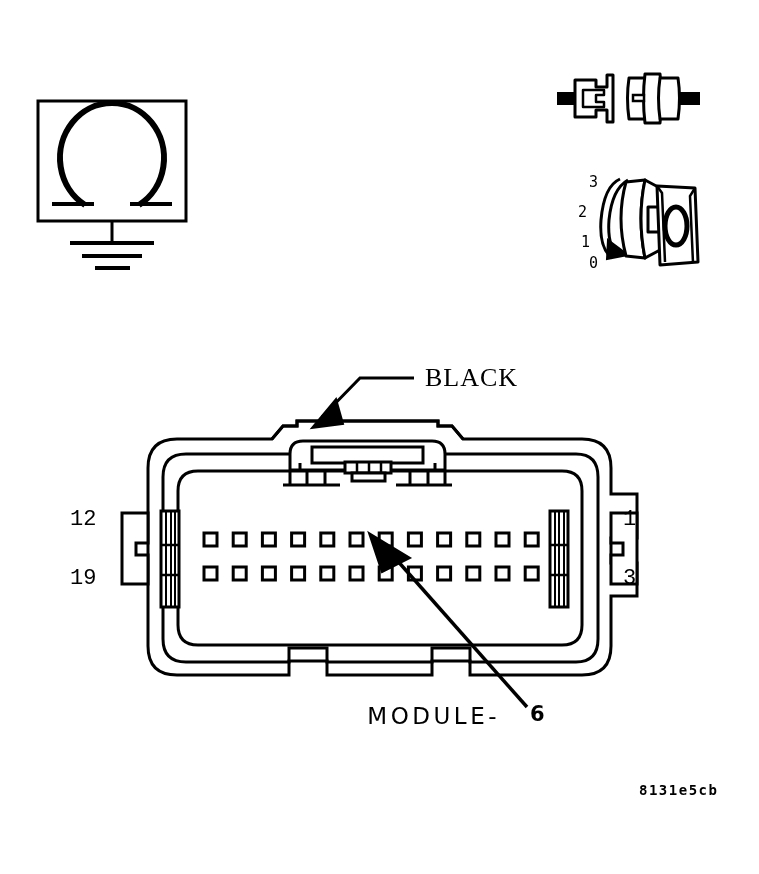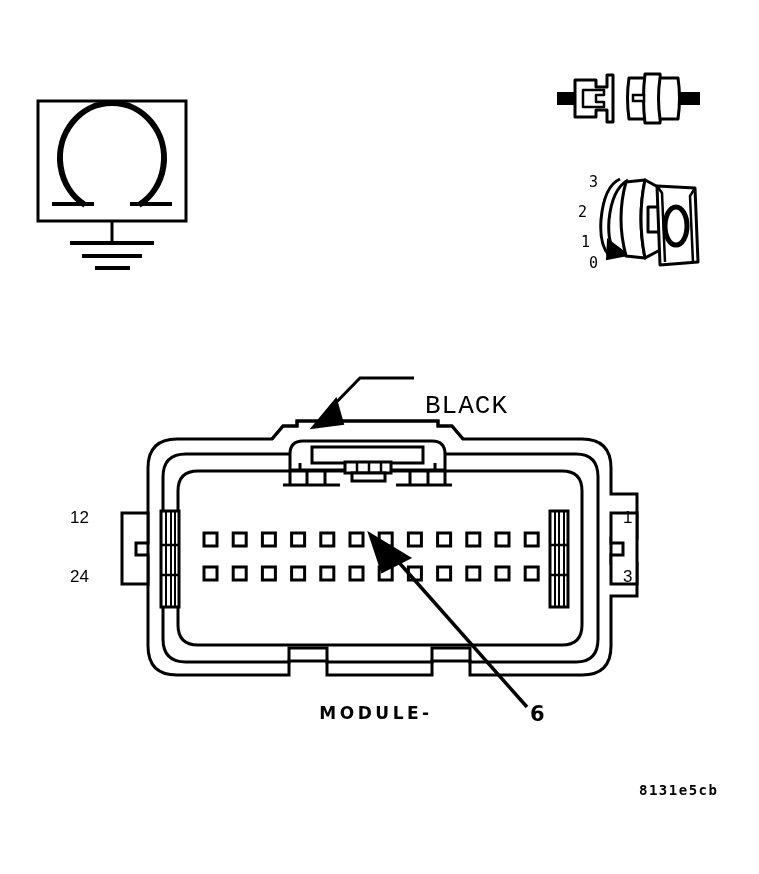--- a/index.html
+++ b/index.html
@@ -24,42 +24,41 @@
     width: 759px;
     height: 874px;
   }
   .txt {
     position: absolute;
     color: #000000;
     white-space: pre;
     line-height: 1;
   }
   .label-black {
-    font-family: Liberation Mono, monospace;
+    font-family: Liberation Serif, serif;
     font-size: 26px;
     letter-spacing: 1px;
     font-weight: 400;
-    margin-top: 28px;
   }
   .pin-num {
-    font-family: Liberation Sans, sans-serif;
-    font-size: 17px;
+    font-family: Liberation Mono, monospace;
+    font-size: 22px;
     font-weight: 400;
   }
   .key-num {
     font-family: "DejaVu Sans Mono", monospace;
     font-size: 15px;
     font-weight: 400;
   }
   .caption {
     font-family: "DejaVu Sans", sans-serif;
-    font-size: 17px;
-    font-weight: bold;
+    font-size: 23px;
+    font-weight: normal;
     letter-spacing: 3.5px;
-    text-align: center;
+    text-align: right;
   }
   .callout {
     font-family: "DejaVu Sans", sans-serif;
     font-size: 21px;
     font-weight: bold;
   }
   .figid {
     font-family: "DejaVu Sans Mono", monospace;
     font-size: 14px;
     font-weight: bold;
@@ -234,21 +233,21 @@
       <path d="M 527 707 L 380 541" fill="none" stroke="#000000" stroke-width="3.5"></path>
       <path d="M 369 533 L 410 558 L 382 572 Z" fill="#000000" stroke="#000000" stroke-width="2"></path>
     </g>
 
   </svg>
 
   <div class="txt label-black" style="left:425px; top:365px;">BLACK</div>
 
   <div class="txt pin-num" style="left:70px; top:509px;">12</div>
 
-  <div class="txt pin-num" style="left:70px; top:568px;">24</div>
+  <div class="txt pin-num" style="left:70px; top:568px;">19</div>
 
   <div class="txt pin-num" style="left:623px; top:509px;">1</div>
 
   <div class="txt pin-num" style="left:623px; top:568px;">3</div>
 
   <div class="txt key-num" style="left:589px; top:175px;">3</div>
   <div class="txt key-num" style="left:578px; top:205px;">2</div>
   <div class="txt key-num" style="left:581px; top:235px;">1</div>
   <div class="txt key-num" style="left:589px; top:256px;">0</div>
 

